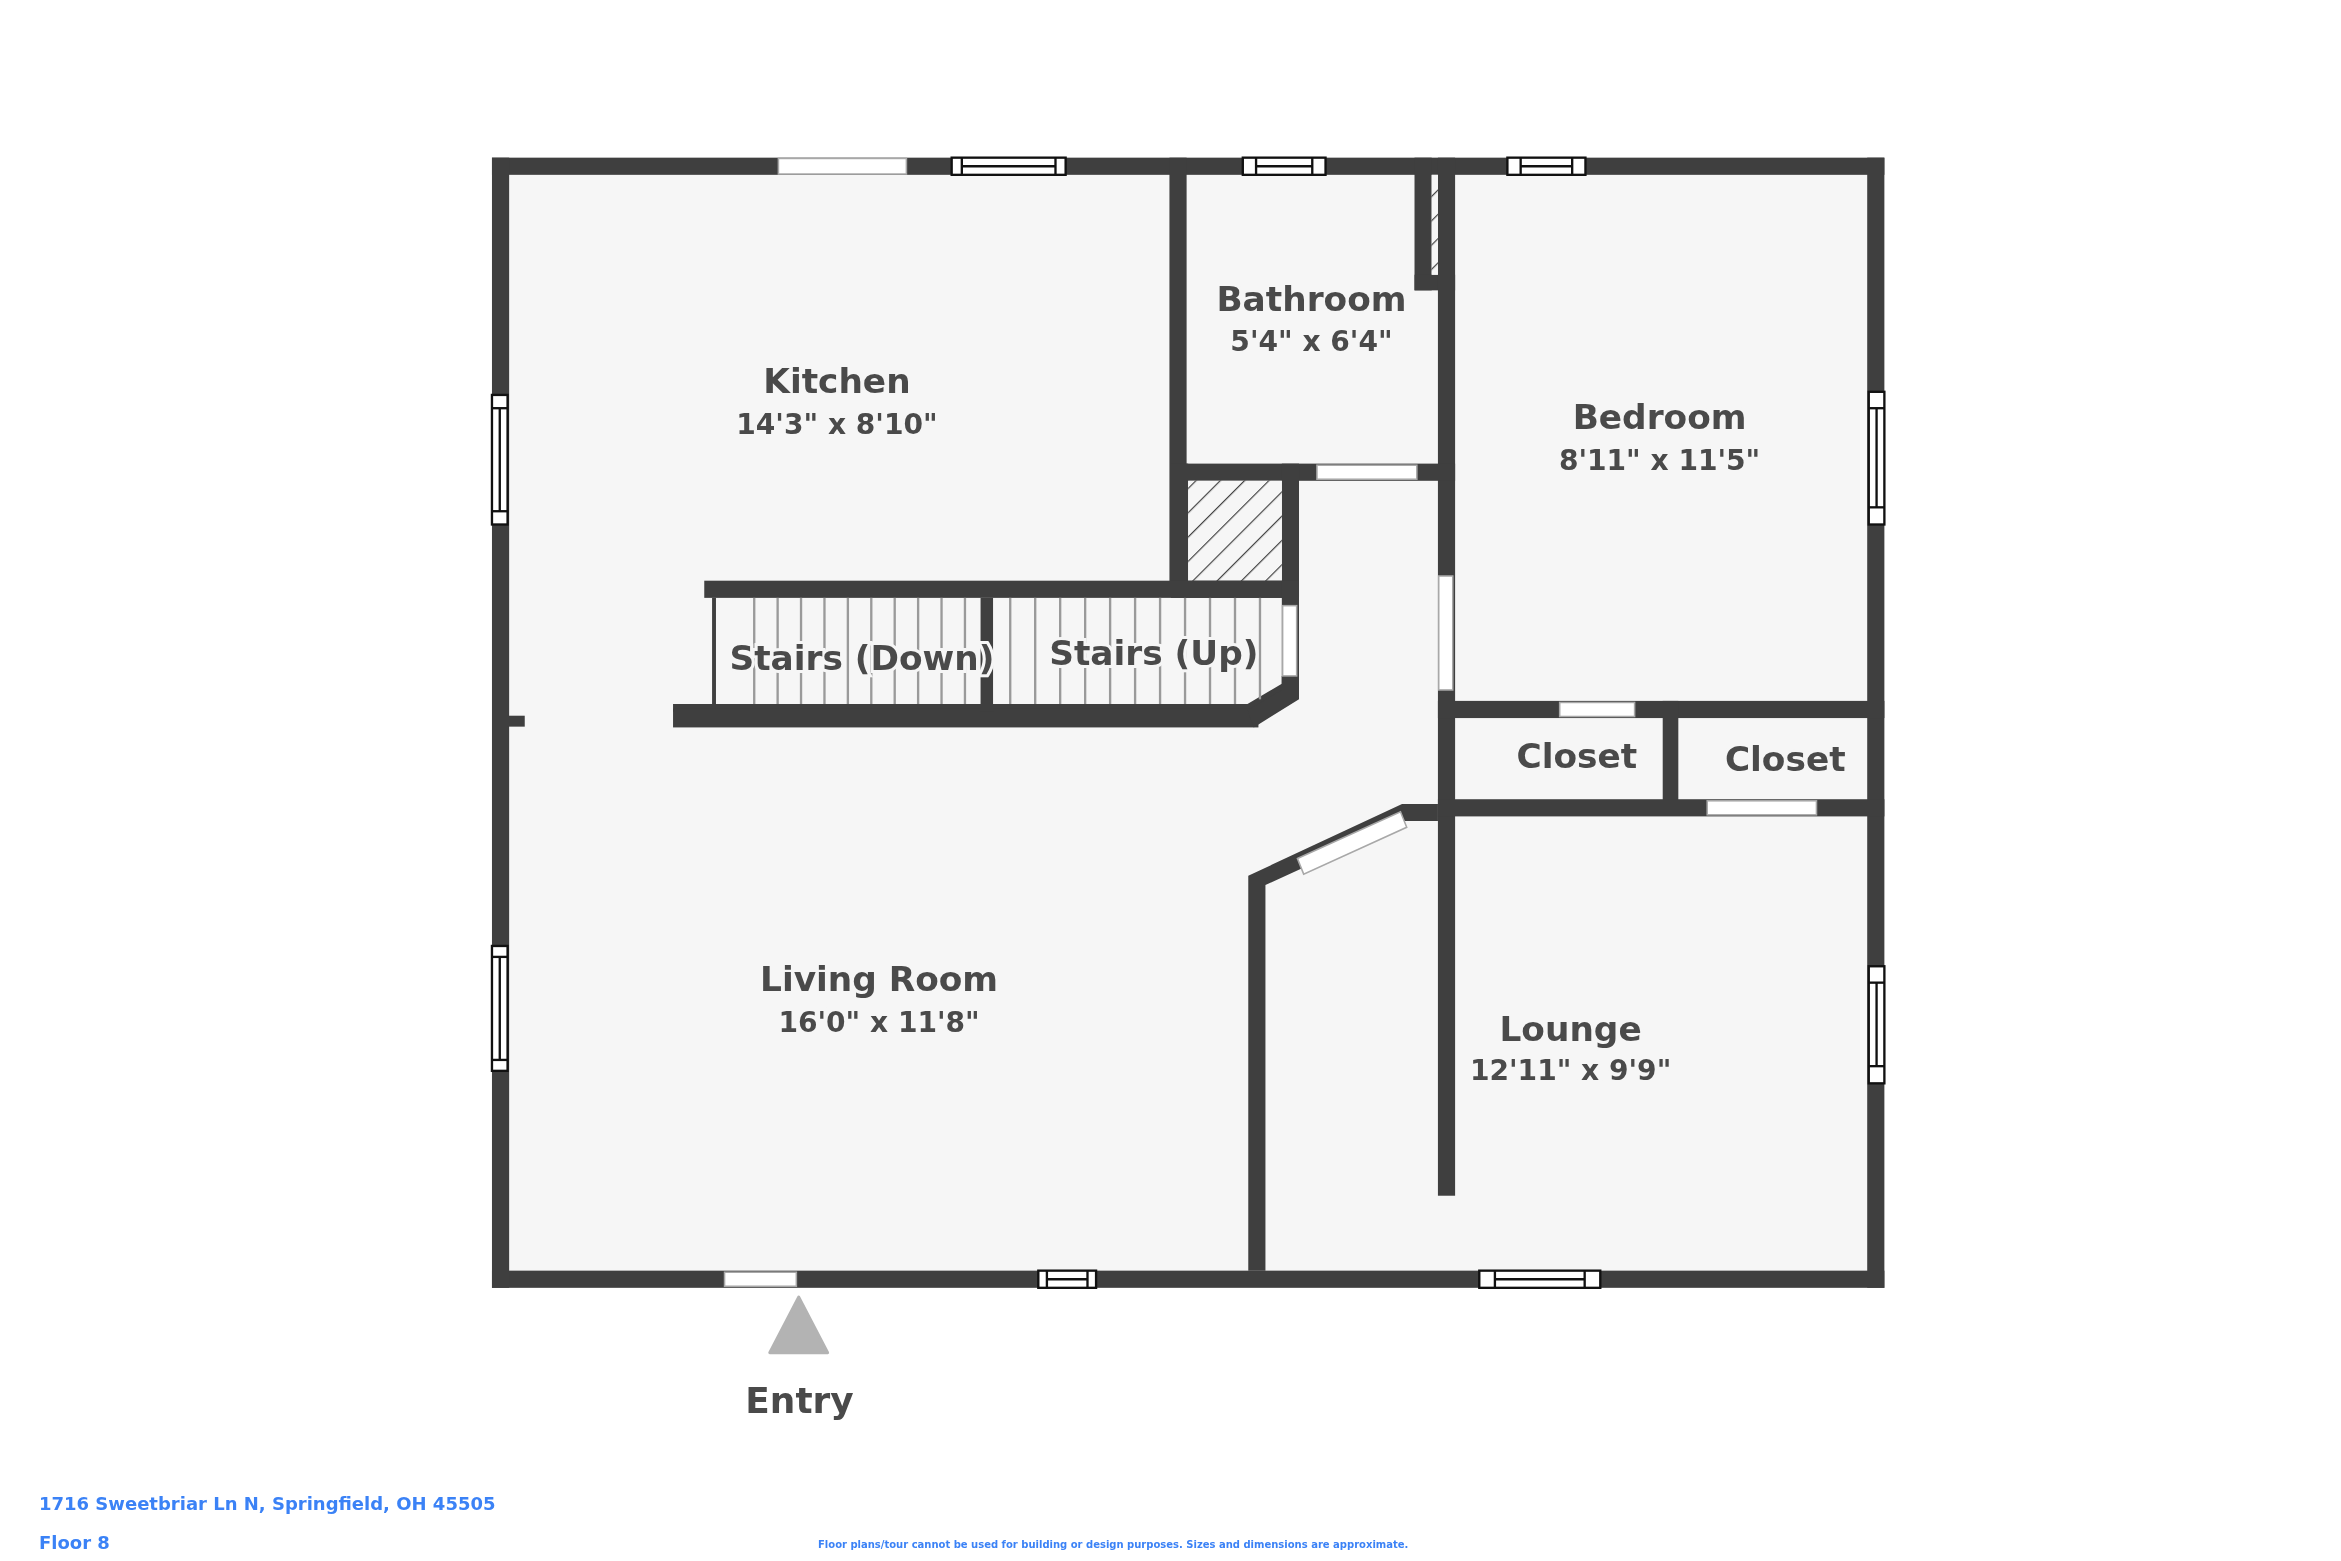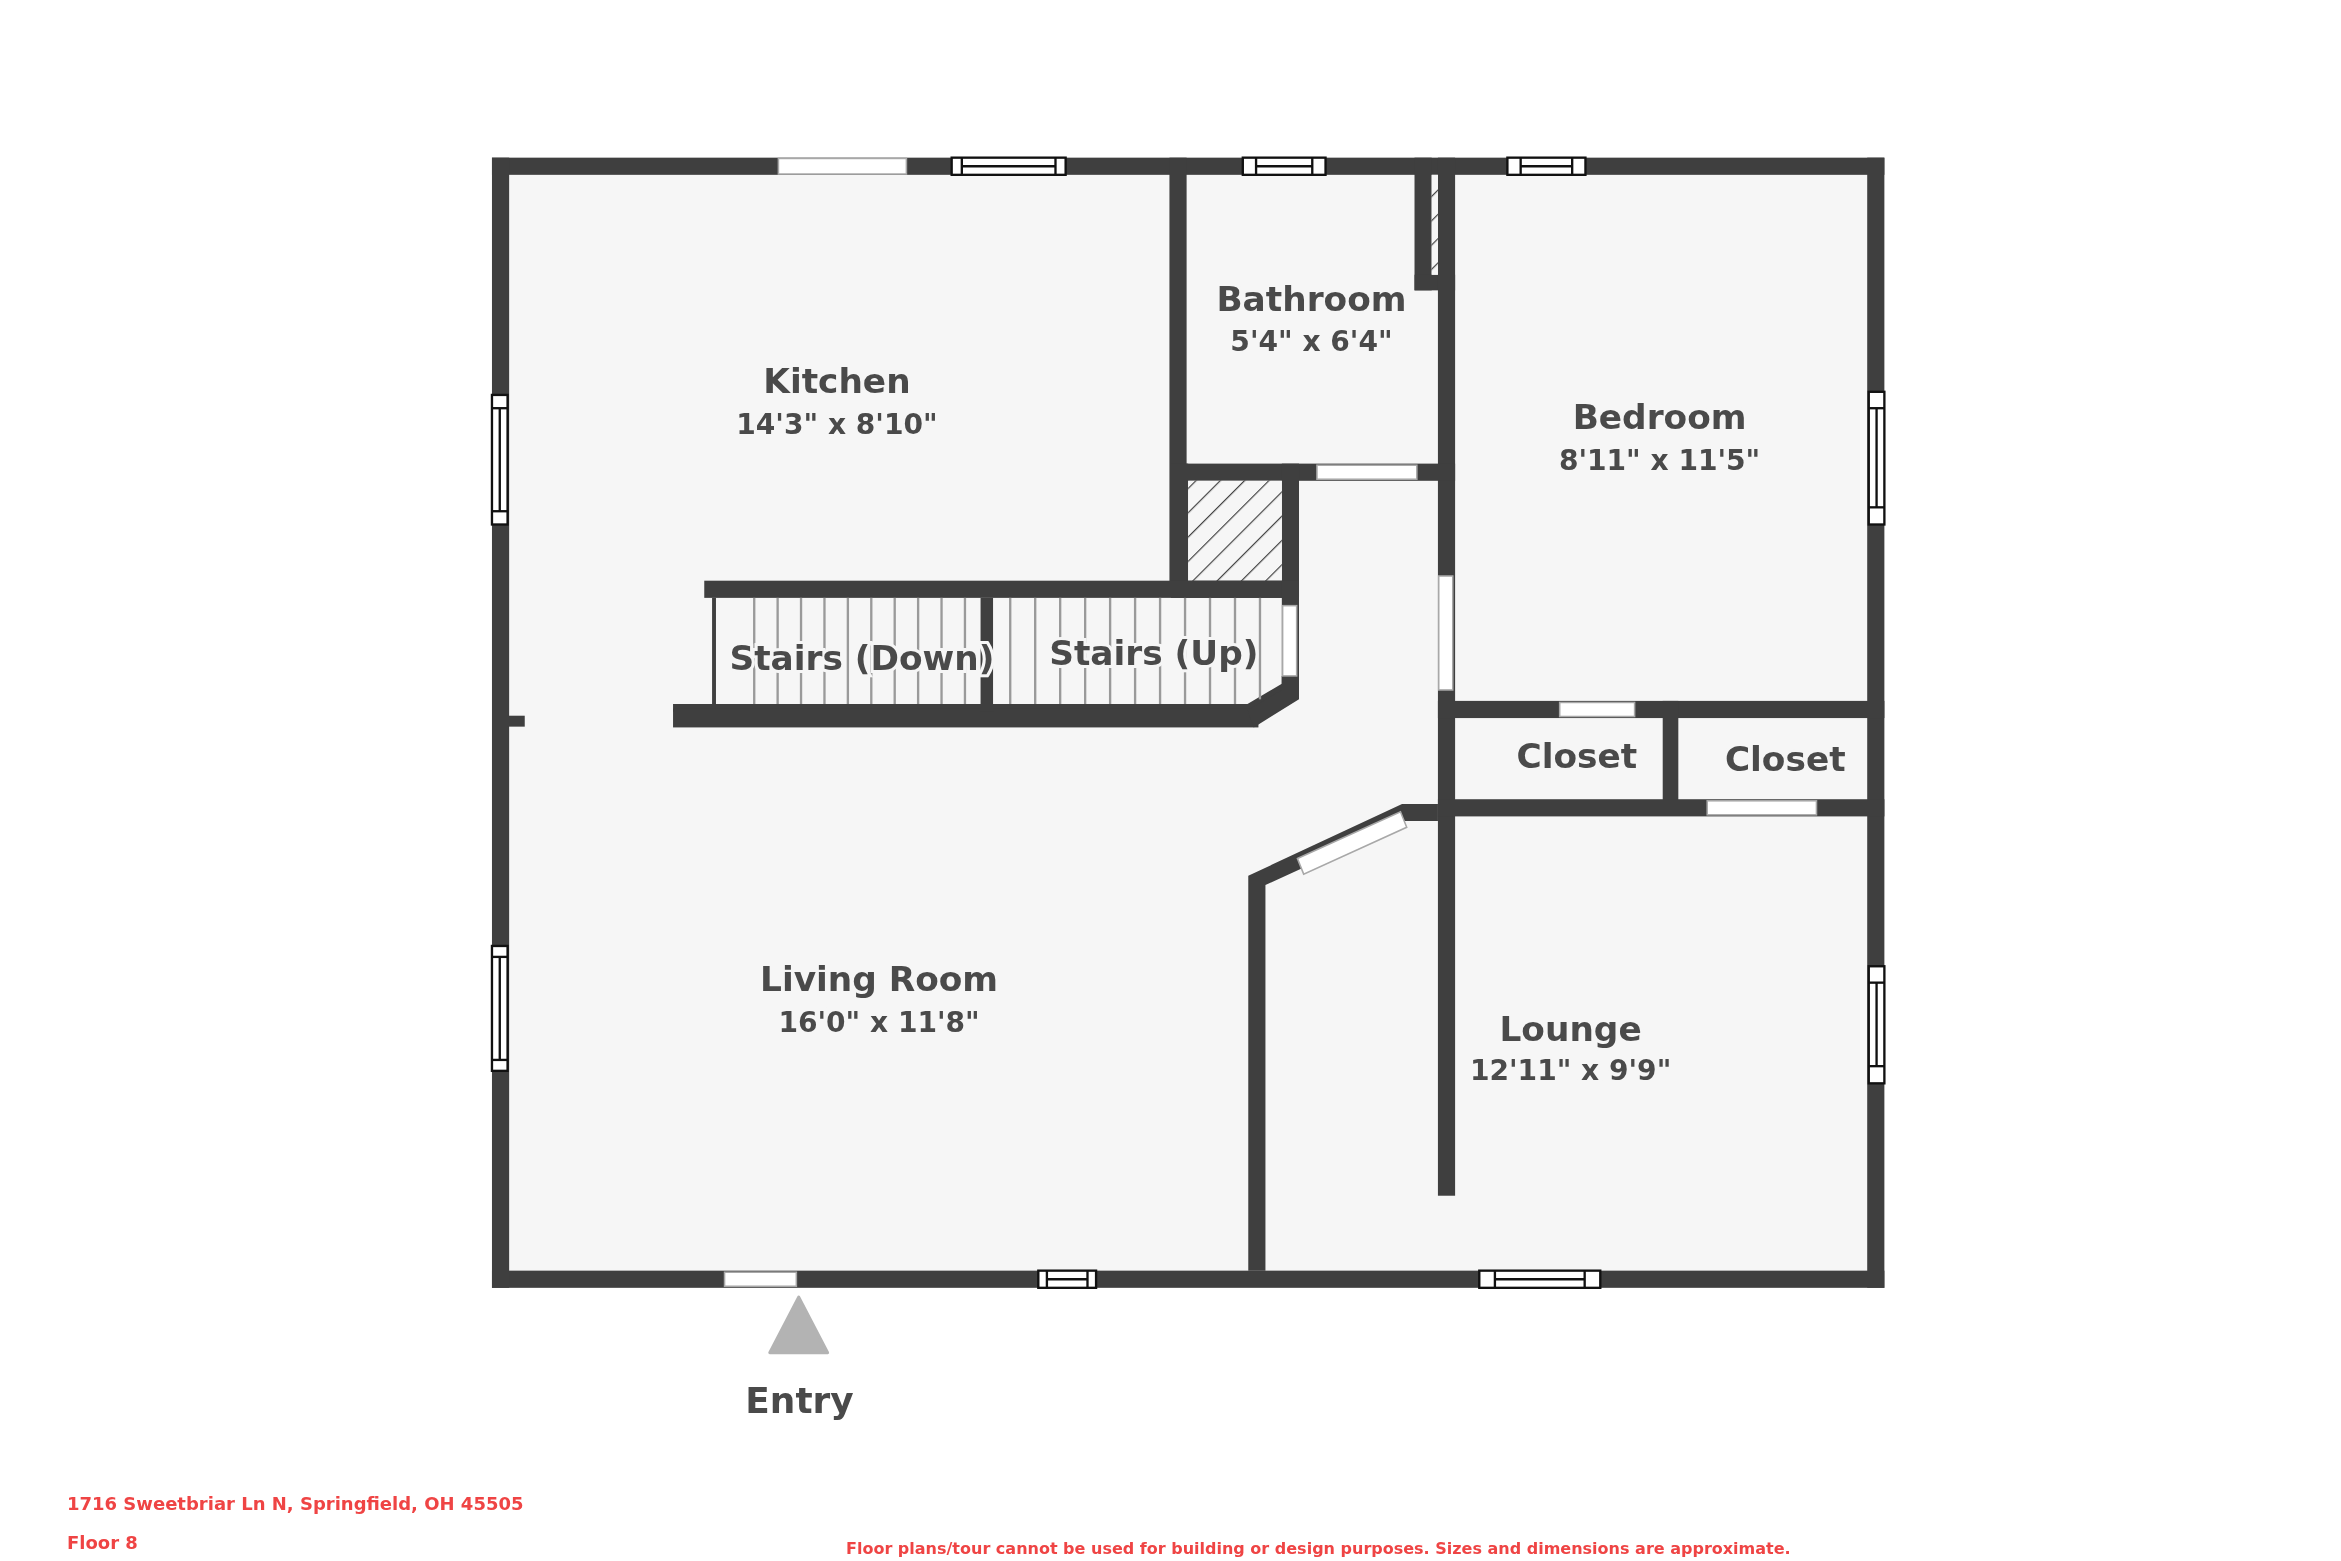--- a/index.html
+++ b/index.html
@@ -7,24 +7,24 @@
   svg.plan { position:absolute; left:0; top:0; }
   .floor { fill:#f6f6f6; }
   .wall { fill:#3f3f3f; }
   .opening { fill:#ffffff; stroke:#a8a8a8; stroke-width:2; }
   .win-frame { fill:#ffffff; stroke:#111111; stroke-width:3; }
   .win-line { stroke:#111111; stroke-width:3; }
   .tread { stroke:#9a9a9a; stroke-width:3; }
   .room-name { font-family:"DejaVu Sans", sans-serif; font-weight:bold; font-size:44px; fill:#4a4a4a; text-anchor:middle; paint-order:stroke; stroke:#f6f6f6; stroke-width:8px; }
   .room-dim  { font-family:"DejaVu Sans", sans-serif; font-weight:bold; font-size:36px; fill:#4a4a4a; text-anchor:middle; paint-order:stroke; stroke:#f6f6f6; stroke-width:8px; }
   .entry-label { font-family:"DejaVu Sans", sans-serif; font-weight:bold; font-size:46px; fill:#4a4a4a; text-anchor:middle; }
-  .footer-text { position:absolute; font-family:"DejaVu Sans", sans-serif; font-weight:bold; color:#ef4444; white-space:nowrap;margin-left:28px; }
+  .footer-text { position:absolute; font-family:"DejaVu Sans", sans-serif; font-weight:bold; color:#3b82f6; white-space:nowrap; }
   #address { left:39px; top:1493px; font-size:18px; }
   #floor-label { left:39px; top:1532px; font-size:18px; }
-  #disclaimer { left:818px; top:1539px; font-size:16px; }
+  #disclaimer { left:818px; top:1539px; font-size:10px; }
 </style>
 </head>
 <body>
 
 <svg class="plan" width="2342" height="1561" viewBox="0 0 3000 2000" xmlns="http://www.w3.org/2000/svg">
   <defs>
     <pattern id="hatch" patternUnits="userSpaceOnUse" width="22" height="22" patternTransform="rotate(45)">
       <rect width="22" height="22" fill="#f6f6f6"></rect>
       <line x1="0" y1="0" x2="0" y2="22" stroke="#3f3f3f" stroke-width="3"></line>
     </pattern>

